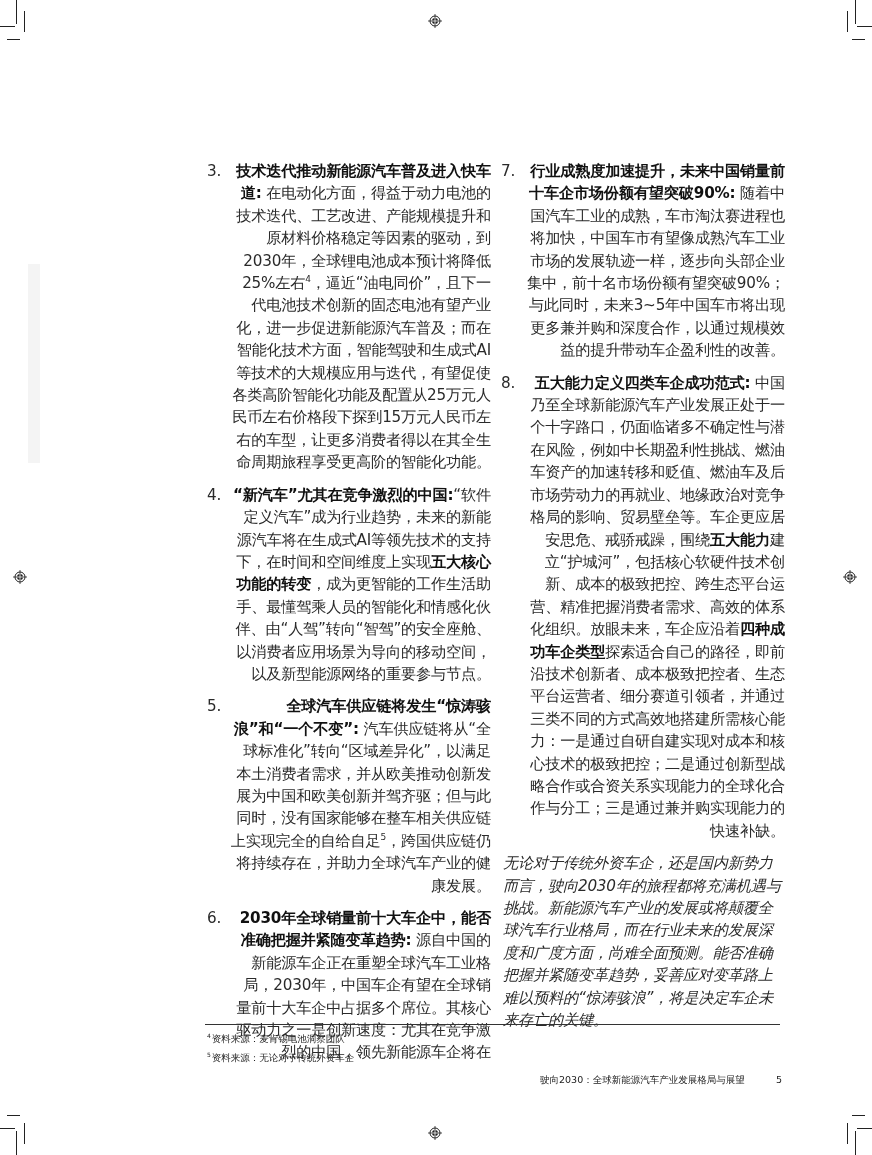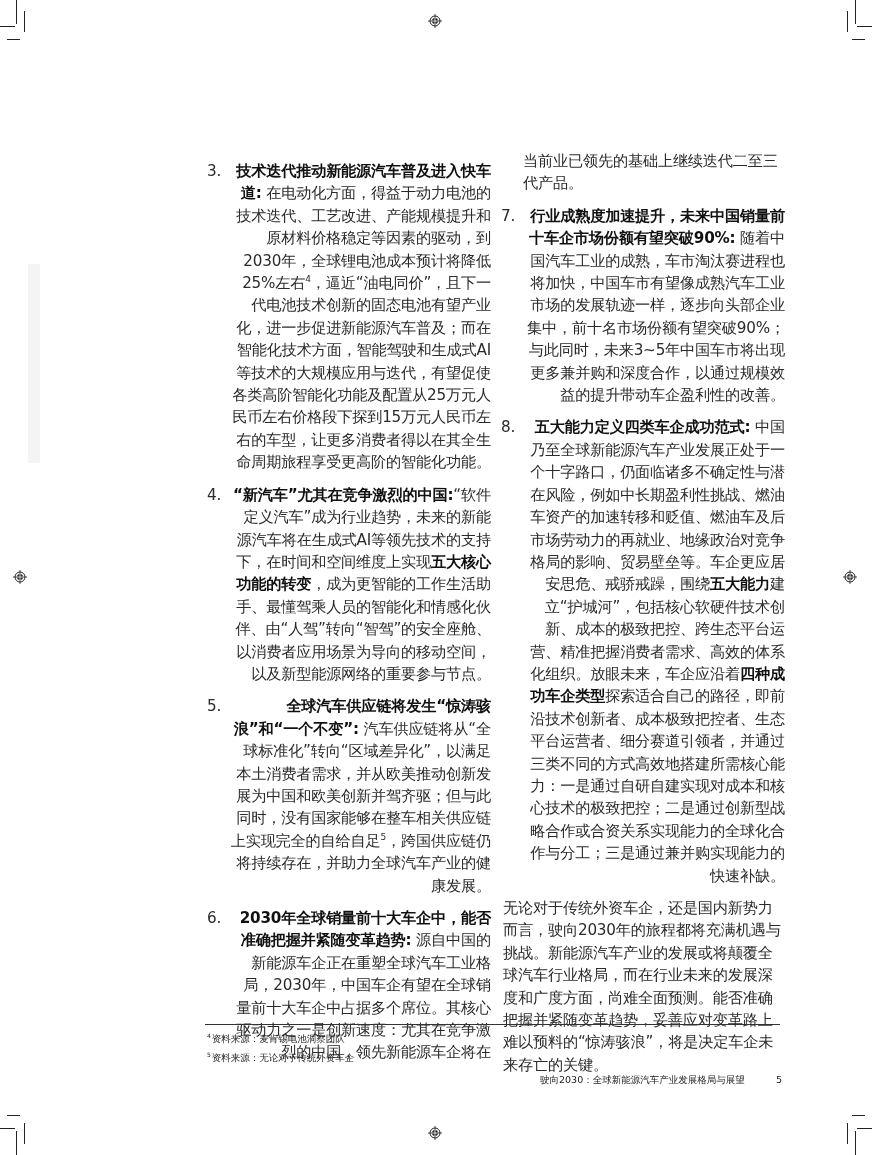--- a/index.html
+++ b/index.html
@@ -12,21 +12,21 @@
   .reg { position:absolute; width:14px; height:14px; }
   .sidebar-bar { position:absolute; left:28px; top:264px; width:12px; height:199px; background:#f4f4f4; }
   .col { position:absolute; top:150px; font-size:15.2px; line-height:22.4px; color:#2a2a2a; letter-spacing:-0.2px; }
   .col-left { left:229px; width:262px; }
   .col-right { left:523px; width:262px; }
   .para { margin:0; }
   .item { position:relative; margin-top:10px; }
   .item .num { position:absolute; left:-22px; top:0; }
   .item-body { margin:0;text-align:right; }
   b, .bold { font-weight:bold; color:#111; }
-  .closing { margin-top:10px; margin-left:-20px; width:282px; }
+  .closing { margin-top:10px; margin-left:-20px; width:282px;font-style:italic; }
   .footnote-rule { position:absolute; left:205px; top:1024px; width:575px; height:1px; background:#333; }
   .footnote { position:absolute; left:207px; font-size:9.5px; color:#222; }
   .fn-sup { font-size:6px; vertical-align:top; position:relative; top:-1px; margin-right:1px; }
   .running-footer { position:absolute; top:1074px; left:540px; font-size:9.5px; color:#222; font-weight:normal; }
   .page-num { position:absolute; top:1074px; left:776px; font-size:9.5px; color:#222; }
   sup { font-size:9px; line-height:0; }
 </style>
 </head>
 <body>
 
@@ -102,21 +102,20 @@
     <p class="item-body"><b>全球汽车供应链将发生“惊涛骇浪”和“一个不变”:</b><span> 汽车供应链将从“全球标准化”转向“区域差异化”，以满足本土消费者需求，并从欧美推动创新发展为中国和欧美创新并驾齐驱；但与此同时，没有国家能够在整车相关供应链上实现完全的自给自足</span><sup>5</sup><span>，跨国供应链仍将持续存在，并助力全球汽车产业的健康发展。</span></p>
   </div>
 
   <div class="item">
     <span class="num">6.</span>
     <p class="item-body"><b>2030年全球销量前十大车企中，能否准确把握并紧随变革趋势:</b><span> 源自中国的新能源车企正在重塑全球汽车工业格局，2030年，中国车企有望在全球销量前十大车企中占据多个席位。其核心驱动力之一是创新速度：尤其在竞争激烈的中国，领先新能源车企将在</span></p>
   </div>
 </div>
 
 <div class="col col-right">
-  <p class="para">当前业已领先的基础上继续迭代二至三代产品。</p>
 
   <div class="item">
     <span class="num">7.</span>
     <p class="item-body"><b>行业成熟度加速提升，未来中国销量前十车企市场份额有望突破90%:</b><span> 随着中国汽车工业的成熟，车市淘汰赛进程也将加快，中国车市有望像成熟汽车工业市场的发展轨迹一样，逐步向头部企业集中，前十名市场份额有望突破90%；与此同时，未来3~5年中国车市将出现更多兼并购和深度合作，以通过规模效益的提升带动车企盈利性的改善。</span></p>
   </div>
 
   <div class="item">
     <span class="num">8.</span>
     <p class="item-body"><b>五大能力定义四类车企成功范式:</b><span> 中国乃至全球新能源汽车产业发展正处于一个十字路口，仍面临诸多不确定性与潜在风险，例如中长期盈利性挑战、燃油车资产的加速转移和贬值、燃油车及后市场劳动力的再就业、地缘政治对竞争格局的影响、贸易壁垒等。车企更应居安思危、戒骄戒躁，围绕</span><b>五大能力</b><span>建立“护城河”，包括核心软硬件技术创新、成本的极致把控、跨生态平台运营、精准把握消费者需求、高效的体系化组织。放眼未来，车企应沿着</span><b>四种成功车企类型</b><span>探索适合自己的路径，即前沿技术创新者、成本极致把控者、生态平台运营者、细分赛道引领者，并通过三类不同的方式高效地搭建所需核心能力：一是通过自研自建实现对成本和核心技术的极致把控；二是通过创新型战略合作或合资关系实现能力的全球化合作与分工；三是通过兼并购实现能力的快速补缺。</span></p>
   </div>

